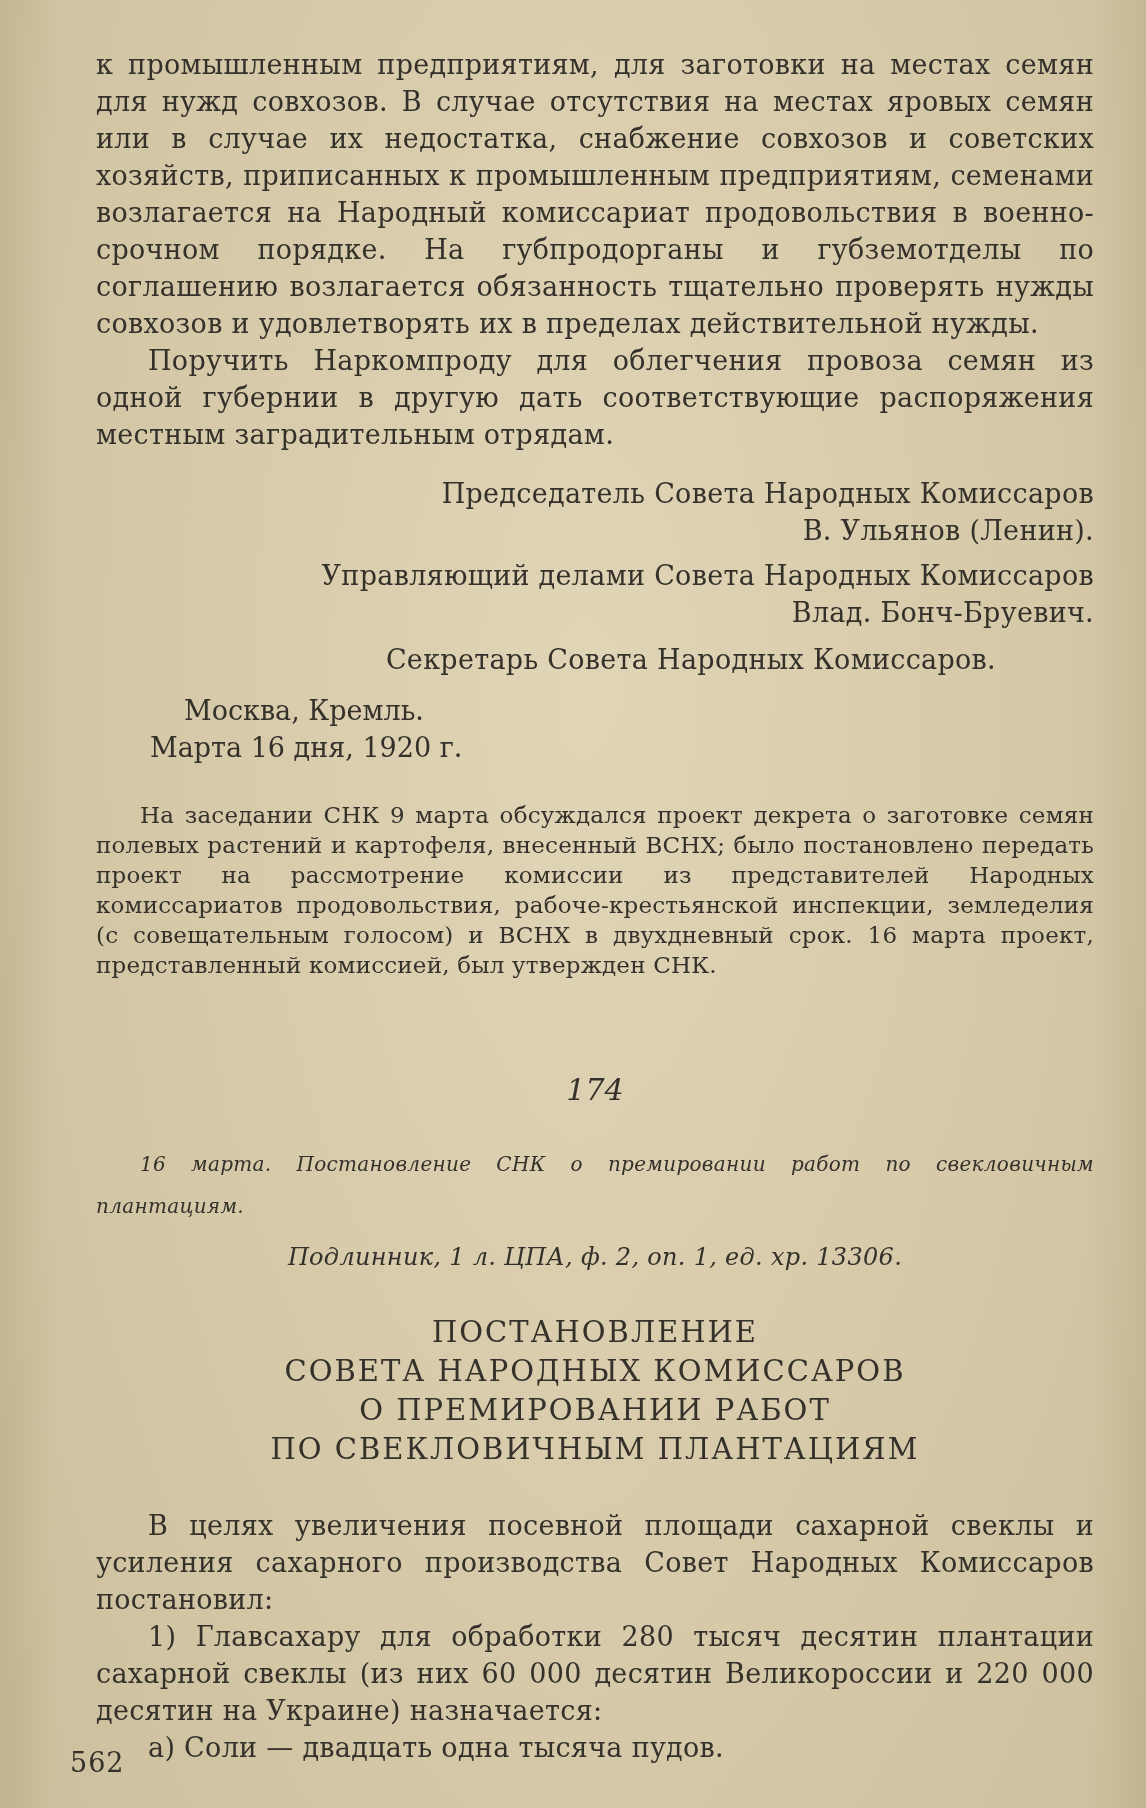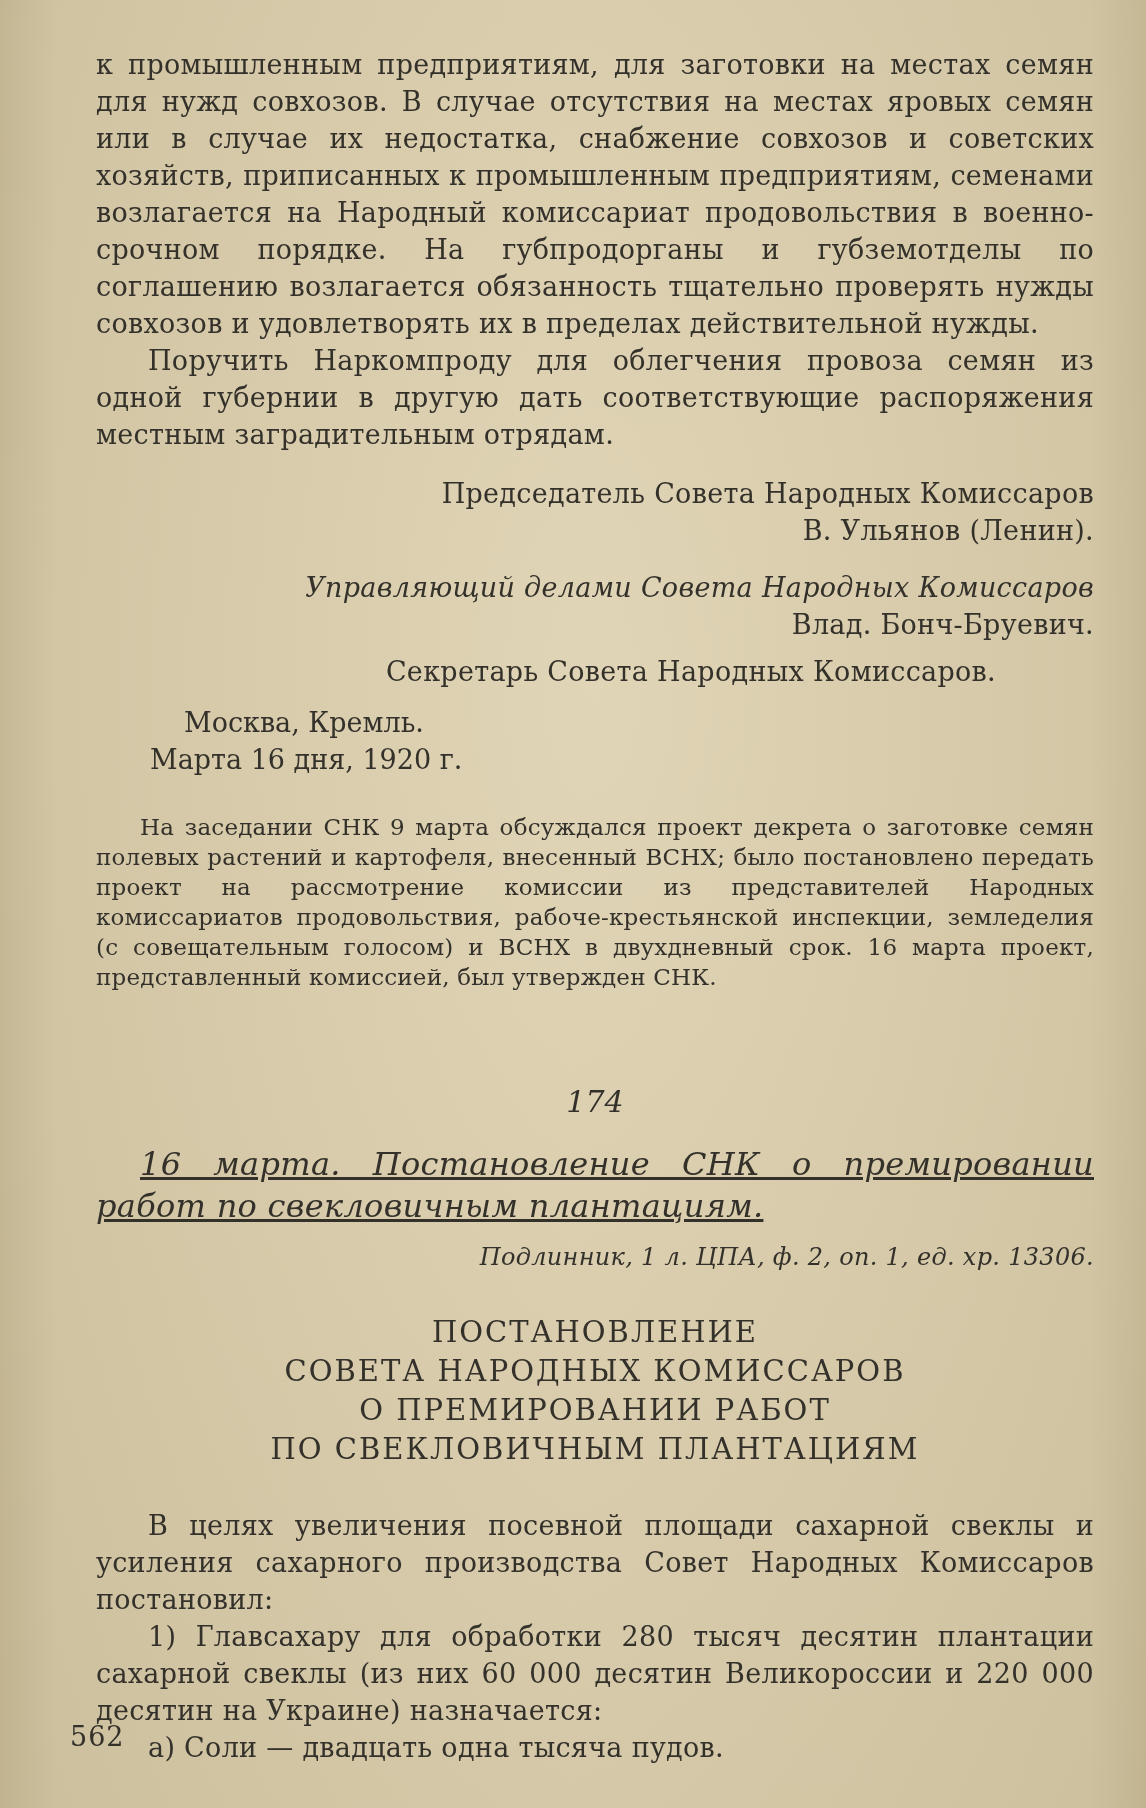--- a/index.html
+++ b/index.html
@@ -25,21 +25,21 @@
     letter-spacing: 0.3px;
   }
   .indent { text-indent: 52px; }
   .sig-line {
     font-size: 27px;
     line-height: 37px;
     text-align: right;
     letter-spacing: 0.3px;
   }
   .sig-title { margin-top: 8px; }
-  .sig-gap { margin-top: 20px; font-style: italic; }
+  .sig-gap { margin-top: 8px; }
   .sig-secretary { margin-top: 10px; padding-right: 98px; }
   .place-date {
     font-size: 27px;
     line-height: 37px;
     margin-top: 14px;
   }
   .place { padding-left: 88px; }
   .date  { padding-left: 54px; }
   .note {
     margin-top: 34px;
@@ -49,49 +49,48 @@
     text-indent: 44px;
     letter-spacing: 0.2px;
   }
   .section-number {
     margin-top: 92px;
     text-align: center;
     font-size: 30px;
     font-style: italic;
   }
   .doc-heading {
-    margin-top: 24px;
-    font-size: 32px;
+    margin-top: 36px;
+    font-size: 20px;
     line-height: 42px;
     font-style: italic;
     text-indent: 44px;
     text-align: justify;
     letter-spacing: 0.3px;
-    text-decoration: underline;
   }
   .doc-source {
     margin-top: 16px;
-    text-align: right;
+    text-align: center;
     font-size: 24px;
     font-style: italic;
     letter-spacing: 0.3px;
   }
   .doc-title {
     margin-top: 42px;
     text-align: center;
     font-size: 29px;
     line-height: 39px;
     letter-spacing: 2px;
   }
   .para-first { margin-top: 38px; }
   .last-line { text-align: left; }
   .page-number {
     position: absolute;
     left: 70px;
-    bottom: 56px;
+    bottom: 30px;
     font-size: 27px;
     letter-spacing: 1px;
   }
 </style>
 </head>
 <body>
 
 <div class="page">
 
   <p class="body-text">к промышленным предприятиям, для заготовки на местах семян для нужд совхозов. В случае отсутствия на местах яровых семян или в случае их недостатка, снабжение совхозов и советских хозяйств, приписанных к промышленным предприятиям, семенами возлагается на Народный комиссариат продовольствия в военно-срочном порядке. На губпродорганы и губземотделы по соглашению возлагается обязанность тщательно проверять нужды совхозов и удовлетворять их в пределах действительной нужды.</p>

